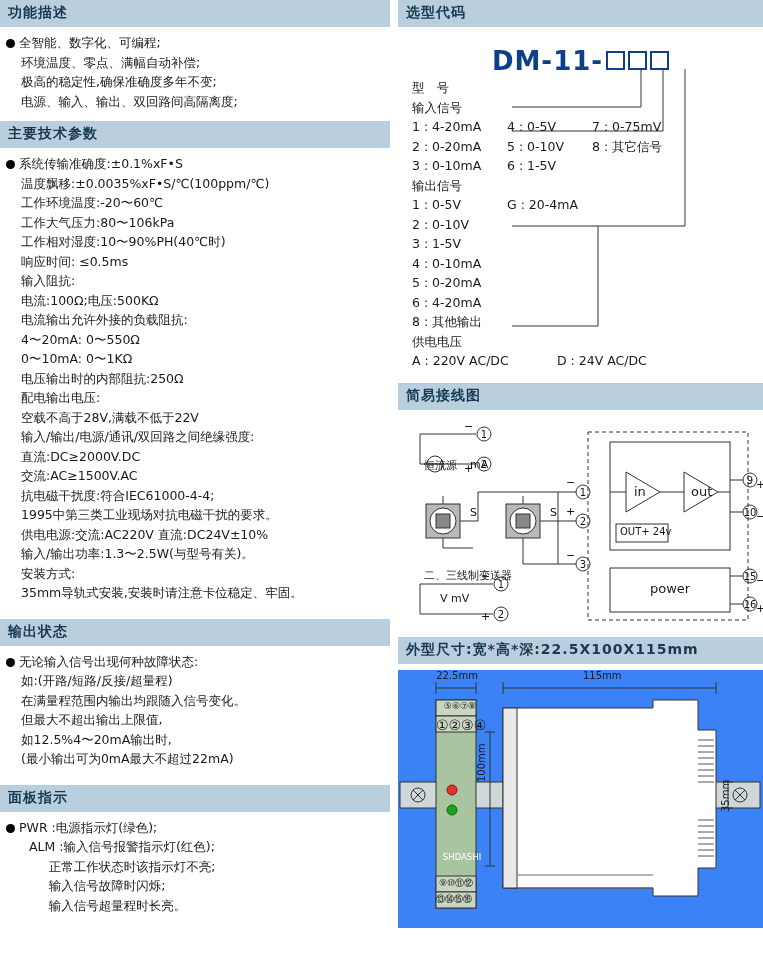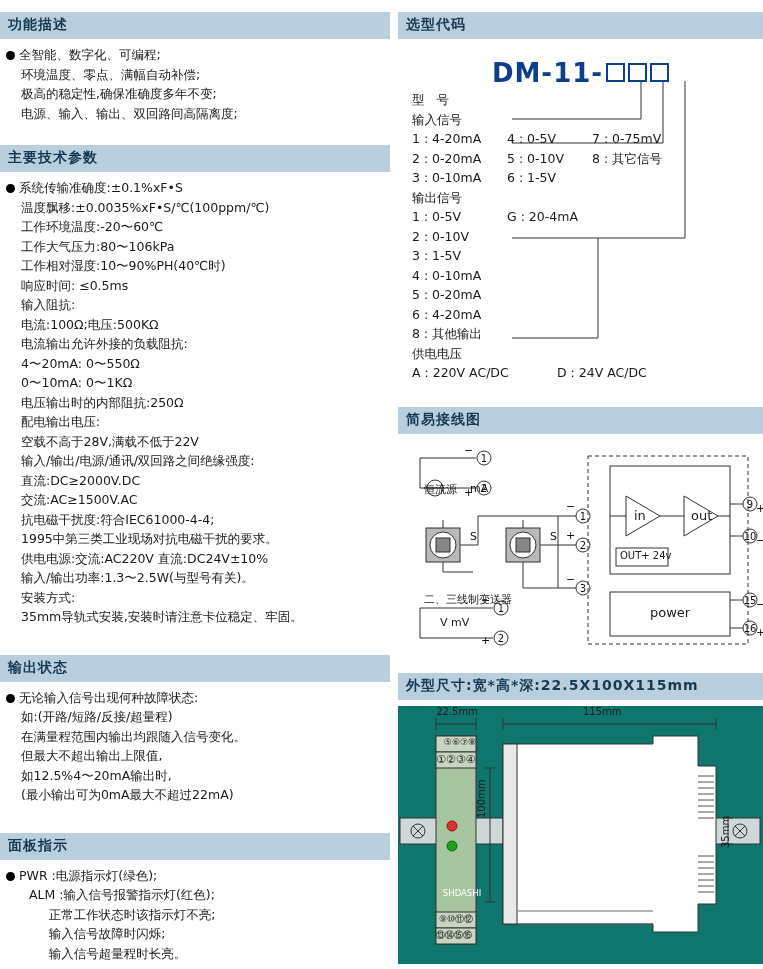--- a/index.html
+++ b/index.html
@@ -18,21 +18,20 @@
   .col-right { position: absolute; left: 398px; top: 0; width: 365px; }
 
   .section-head {
     background: #b9cfdd;
     color: #173a52;
     font-size: 14px;
     font-weight: bold;
     padding: 4px 8px 5px 8px;
     margin-bottom: 6px;
     letter-spacing: 1px;
-    margin-top: 12px;
   }
   .section-head.right { background: #b9cfdd; }
 
   .block { padding: 0 6px 0 6px; }
   .line { line-height: 19.5px; white-space: pre; }
   .bullet-line { line-height: 19.5px; white-space: pre; }
   .bullet {
     display: inline-block;
     width: 9px; height: 9px;
     border-radius: 50%;
@@ -65,21 +64,21 @@
   }
   .code-list { padding-left: 8px; position: relative; z-index: 2;}
   .code-line { line-height: 19.5px; white-space: pre; }
   .code-label { line-height: 19.5px; white-space: pre; }
 
   
   .wire-wrap { position: relative; width: 365px; height: 215px; background:#fff; }
   .wire-svg { position:absolute; left:0; top:0; }
 
   
-  .dim-wrap { position: relative; width: 365px; height: 258px; background:#0f766e; }
+  .dim-wrap { position: relative; width: 365px; height: 258px; background:#3b82f6; }
 </style>
 </head>
 <body>
 
 <div class="page">
 
   <div class="col-left">
 
     <div class="section-head">功能描述</div>
     <div class="block">
@@ -373,20 +372,20 @@
           <line x1="325" y1="112" x2="335" y2="112"></line>
           <line x1="325" y1="138" x2="335" y2="138"></line>
         </g>
       </svg>
 
       <div style="position:absolute;left:36px;top:0px;font-size:10px;width:46px;text-align:center">22.5mm</div>
       <div style="position:absolute;left:185px;top:0px;font-size:10px">115mm</div>
       <div style="position:absolute;left:78px;top:112px;font-size:10px;transform:rotate(-90deg);transform-origin:left top;">100mm</div>
       <div style="position:absolute;left:322px;top:142px;font-size:10px;transform:rotate(-90deg);transform-origin:left top;">35mm</div>
       <div style="position:absolute;left:38px;top:31px;width:48px;text-align:center;font-size:9px">⑤⑥⑦⑧</div>
-      <div style="position:absolute;left:38px;top:47px;width:16px;text-align:left;font-size:11px">①②③④</div>
+      <div style="position:absolute;left:38px;top:47px;width:16px;text-align:left;font-size:14px">①②③④</div>
       <div style="position:absolute;left:38px;top:207px;width:40px;text-align:center;font-size:9px">⑨⑩⑪⑫</div>
       <div style="position:absolute;left:38px;top:223px;width:36px;text-align:center;font-size:9px">⑬⑭⑮⑯</div>
       <div style="position:absolute;left:38px;top:182px;width:52px;text-align:center;font-size:8.5px;color:#fff">SHDASHI</div>
     </div>
 
   </div>
 </div>
 
 </body></html>

